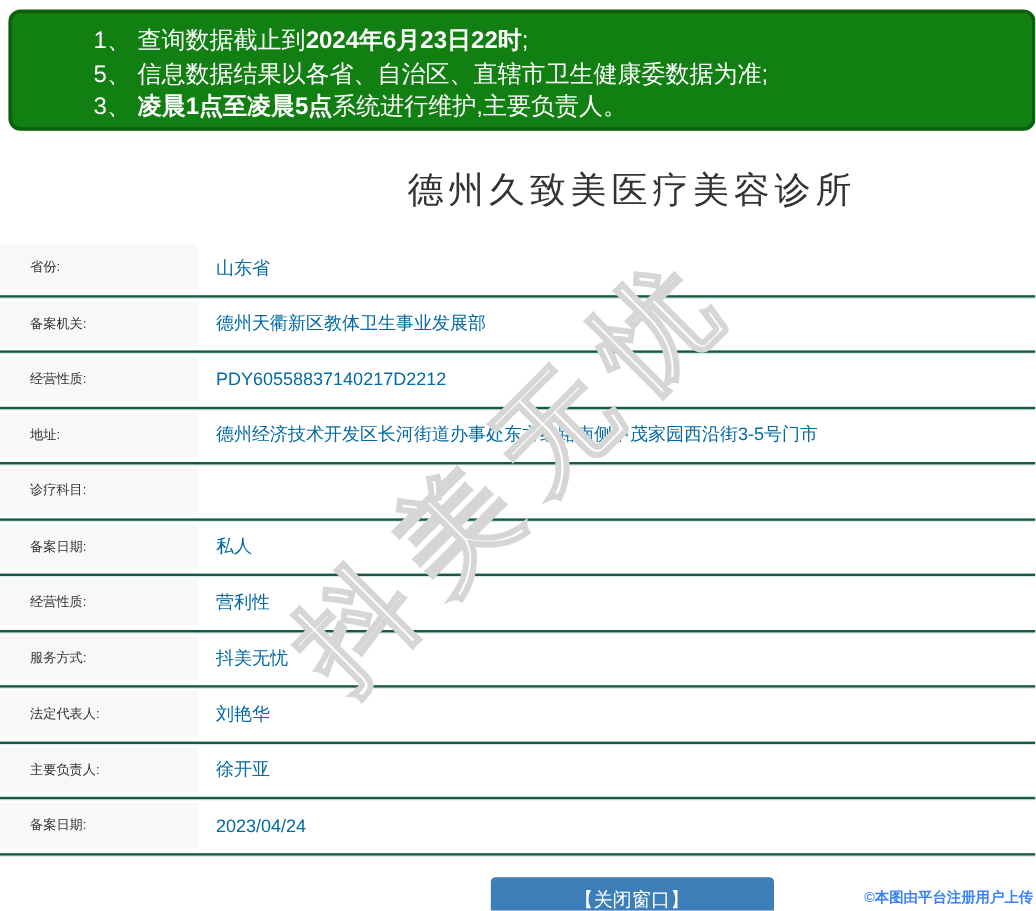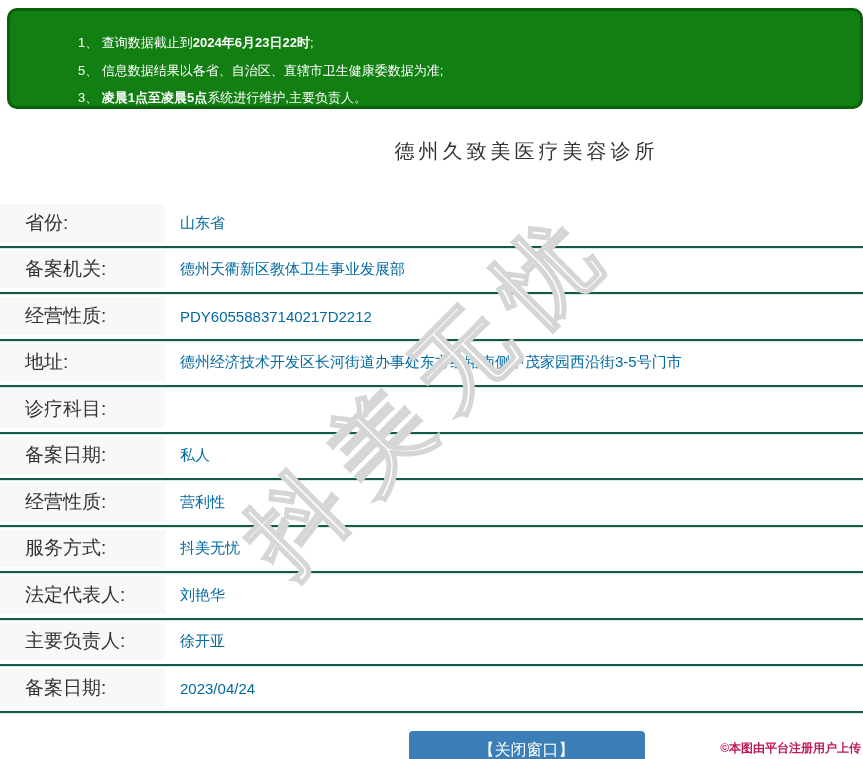--- a/index.html
+++ b/index.html
@@ -9,45 +9,45 @@
     position:relative; width:863px; height:759px;
     overflow:hidden; background:#fff; margin:0 auto;
   }
 
   
   .notice {
     position:absolute; top:8px; left:7px; width:856px; height:101px;
     background:var(--banner-bg,#117f11);
     border:3px solid var(--banner-border,#0b600b);
     border-radius:10px;
-    color:#fff; font-size:13px; line-height:27.5px;
-    padding:18px 10px 0 68px;
+    color:#fff; font-size:20px; line-height:27.5px;
+    padding:10px 10px 0 68px;
   }
   .notice-line { white-space:nowrap; }
   .notice-line b { font-weight:bold; }
 
   
   .page-title {
     position:absolute; top:138px; left:190px; width:673px;
-    text-align:center; font-size:20px; font-weight:400;
+    text-align:center; font-size:30px; font-weight:400;
     letter-spacing:4px; color:var(--title-color,#333333);
   }
 
   
   .record-table { position:absolute; top:201px; left:0; width:863px; z-index:1; }
   .row {
     display:flex; height:46.5px;
     border-bottom:2px solid var(--row-separator,#14594a);
     box-shadow:0 1px 0 #d4eae3;
   }
   .row .label {
     width:165px; padding-left:25px; margin:3px 0 4px;
     background:var(--label-bg,#f8f8f8);
     display:flex; align-items:center;
-    font-size:19px; color:#333;
+    font-size:11px; color:#333;
   }
   .row .value {
     flex:1; padding-left:15px;
     display:flex; align-items:center;
     font-size:15px; color:#0369a1;
   }
 
   
   .watermark {
     position:absolute; top:252px; left:125px; width:610px; height:280px;
@@ -67,21 +67,21 @@
     display:inline-block; border:none; cursor:pointer;
     background:var(--button-bg,#3b7eb8); color:#fff;
     font-size:16px; padding:9px 70px 14px;
     border-radius:4px;
     font-family:"Liberation Sans","DejaVu Sans",sans-serif;
   }
 
   
   .footer-credit {
     position:absolute; top:740px; right:2px; z-index:10;
-    font-size:12px; font-weight:bold; color:#be185d;
+    font-size:12px; font-weight:bold; color:#3b82f6;
     text-shadow:1px 1px 0 #fff,-1px -1px 0 #fff,1px -1px 0 #fff,-1px 1px 0 #fff;
   }
 </style>
 </head>
 <body>
 
 <div class="page">
 
   <div class="notice">
     <div class="notice-line"><span>1、 查询数据截止到</span><b>2024年6月23日22时</b><span>;</span></div>

